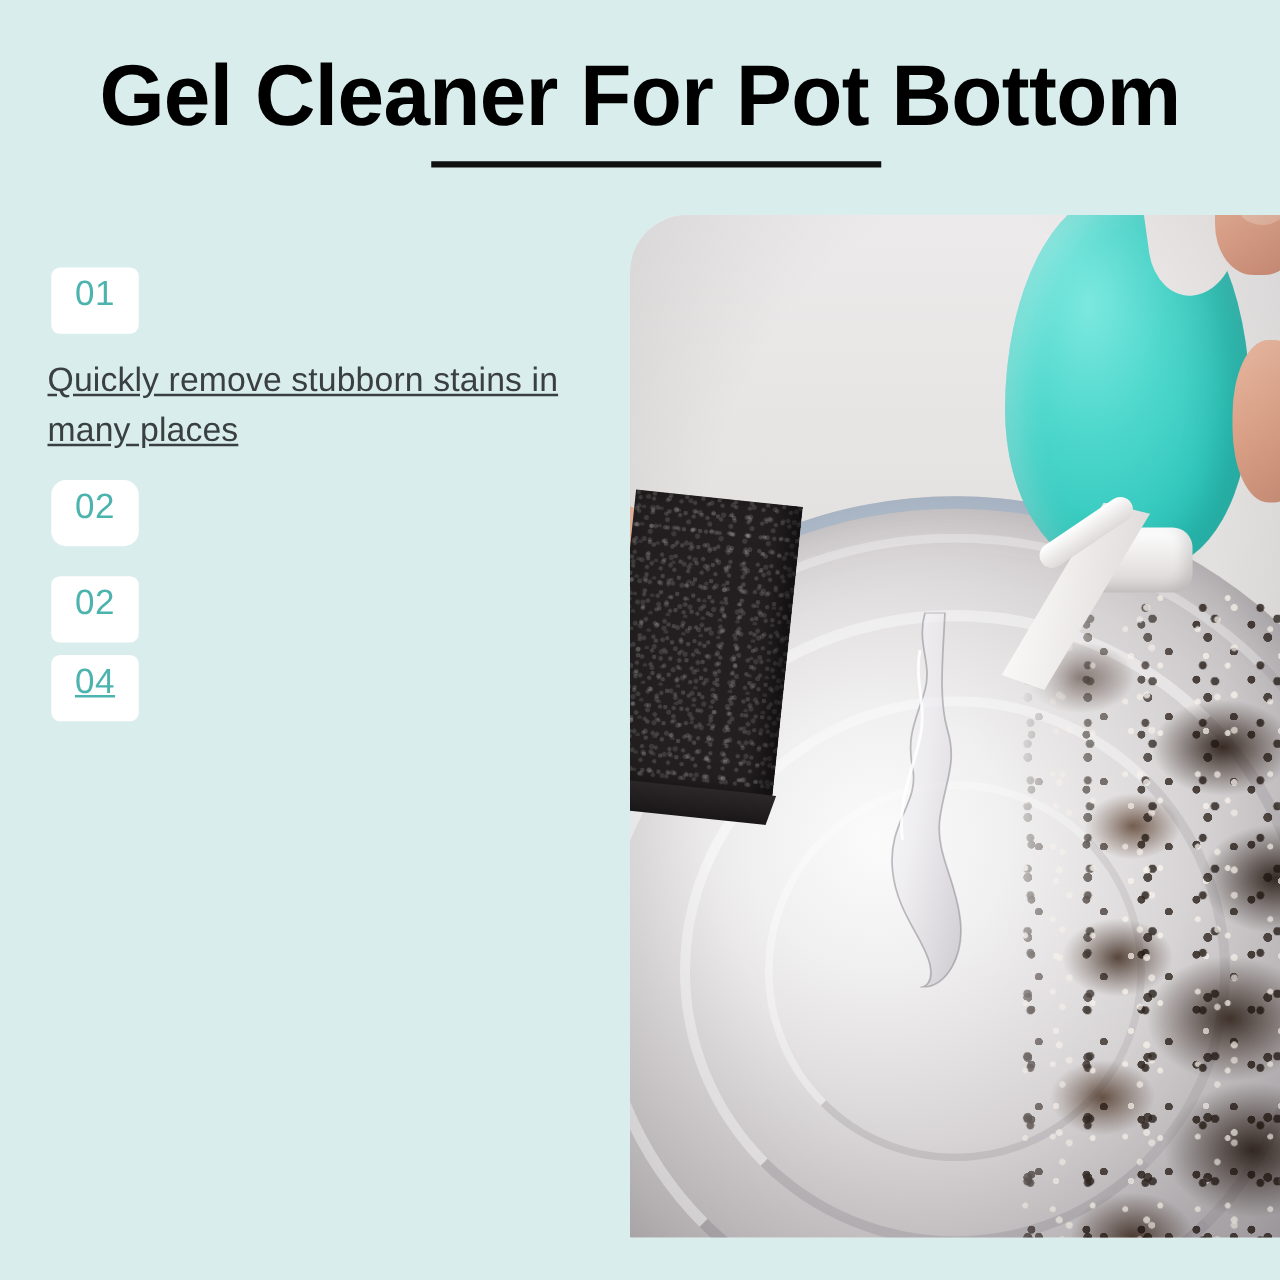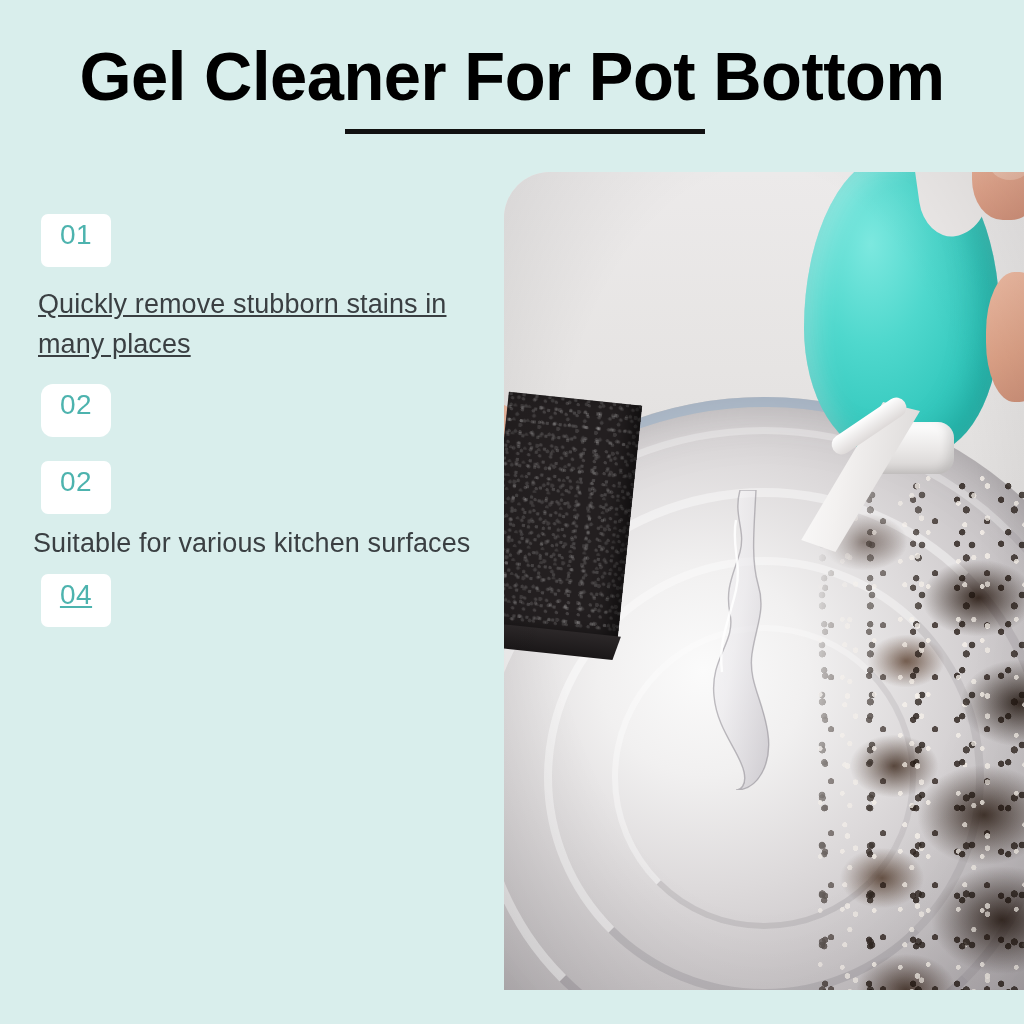--- a/index.html
+++ b/index.html
@@ -336,21 +336,20 @@
     <div class="badge">01</div>
     <div class="feature-text">Quickly remove stubborn stains in many places</div>
   </div>
 
   <div class="feature f2">
     <div class="badge">02</div>
   </div>
 
   <div class="feature f3">
     <div class="badge">02</div>
-    <div class="feature-text">Suitable for various kitchen surfaces</div>
   </div>
 
   <div class="feature f4">
     <div class="badge">04</div>
   </div>
 
 </div>
 
 <div class="photo">
   <div class="photo-inner">

